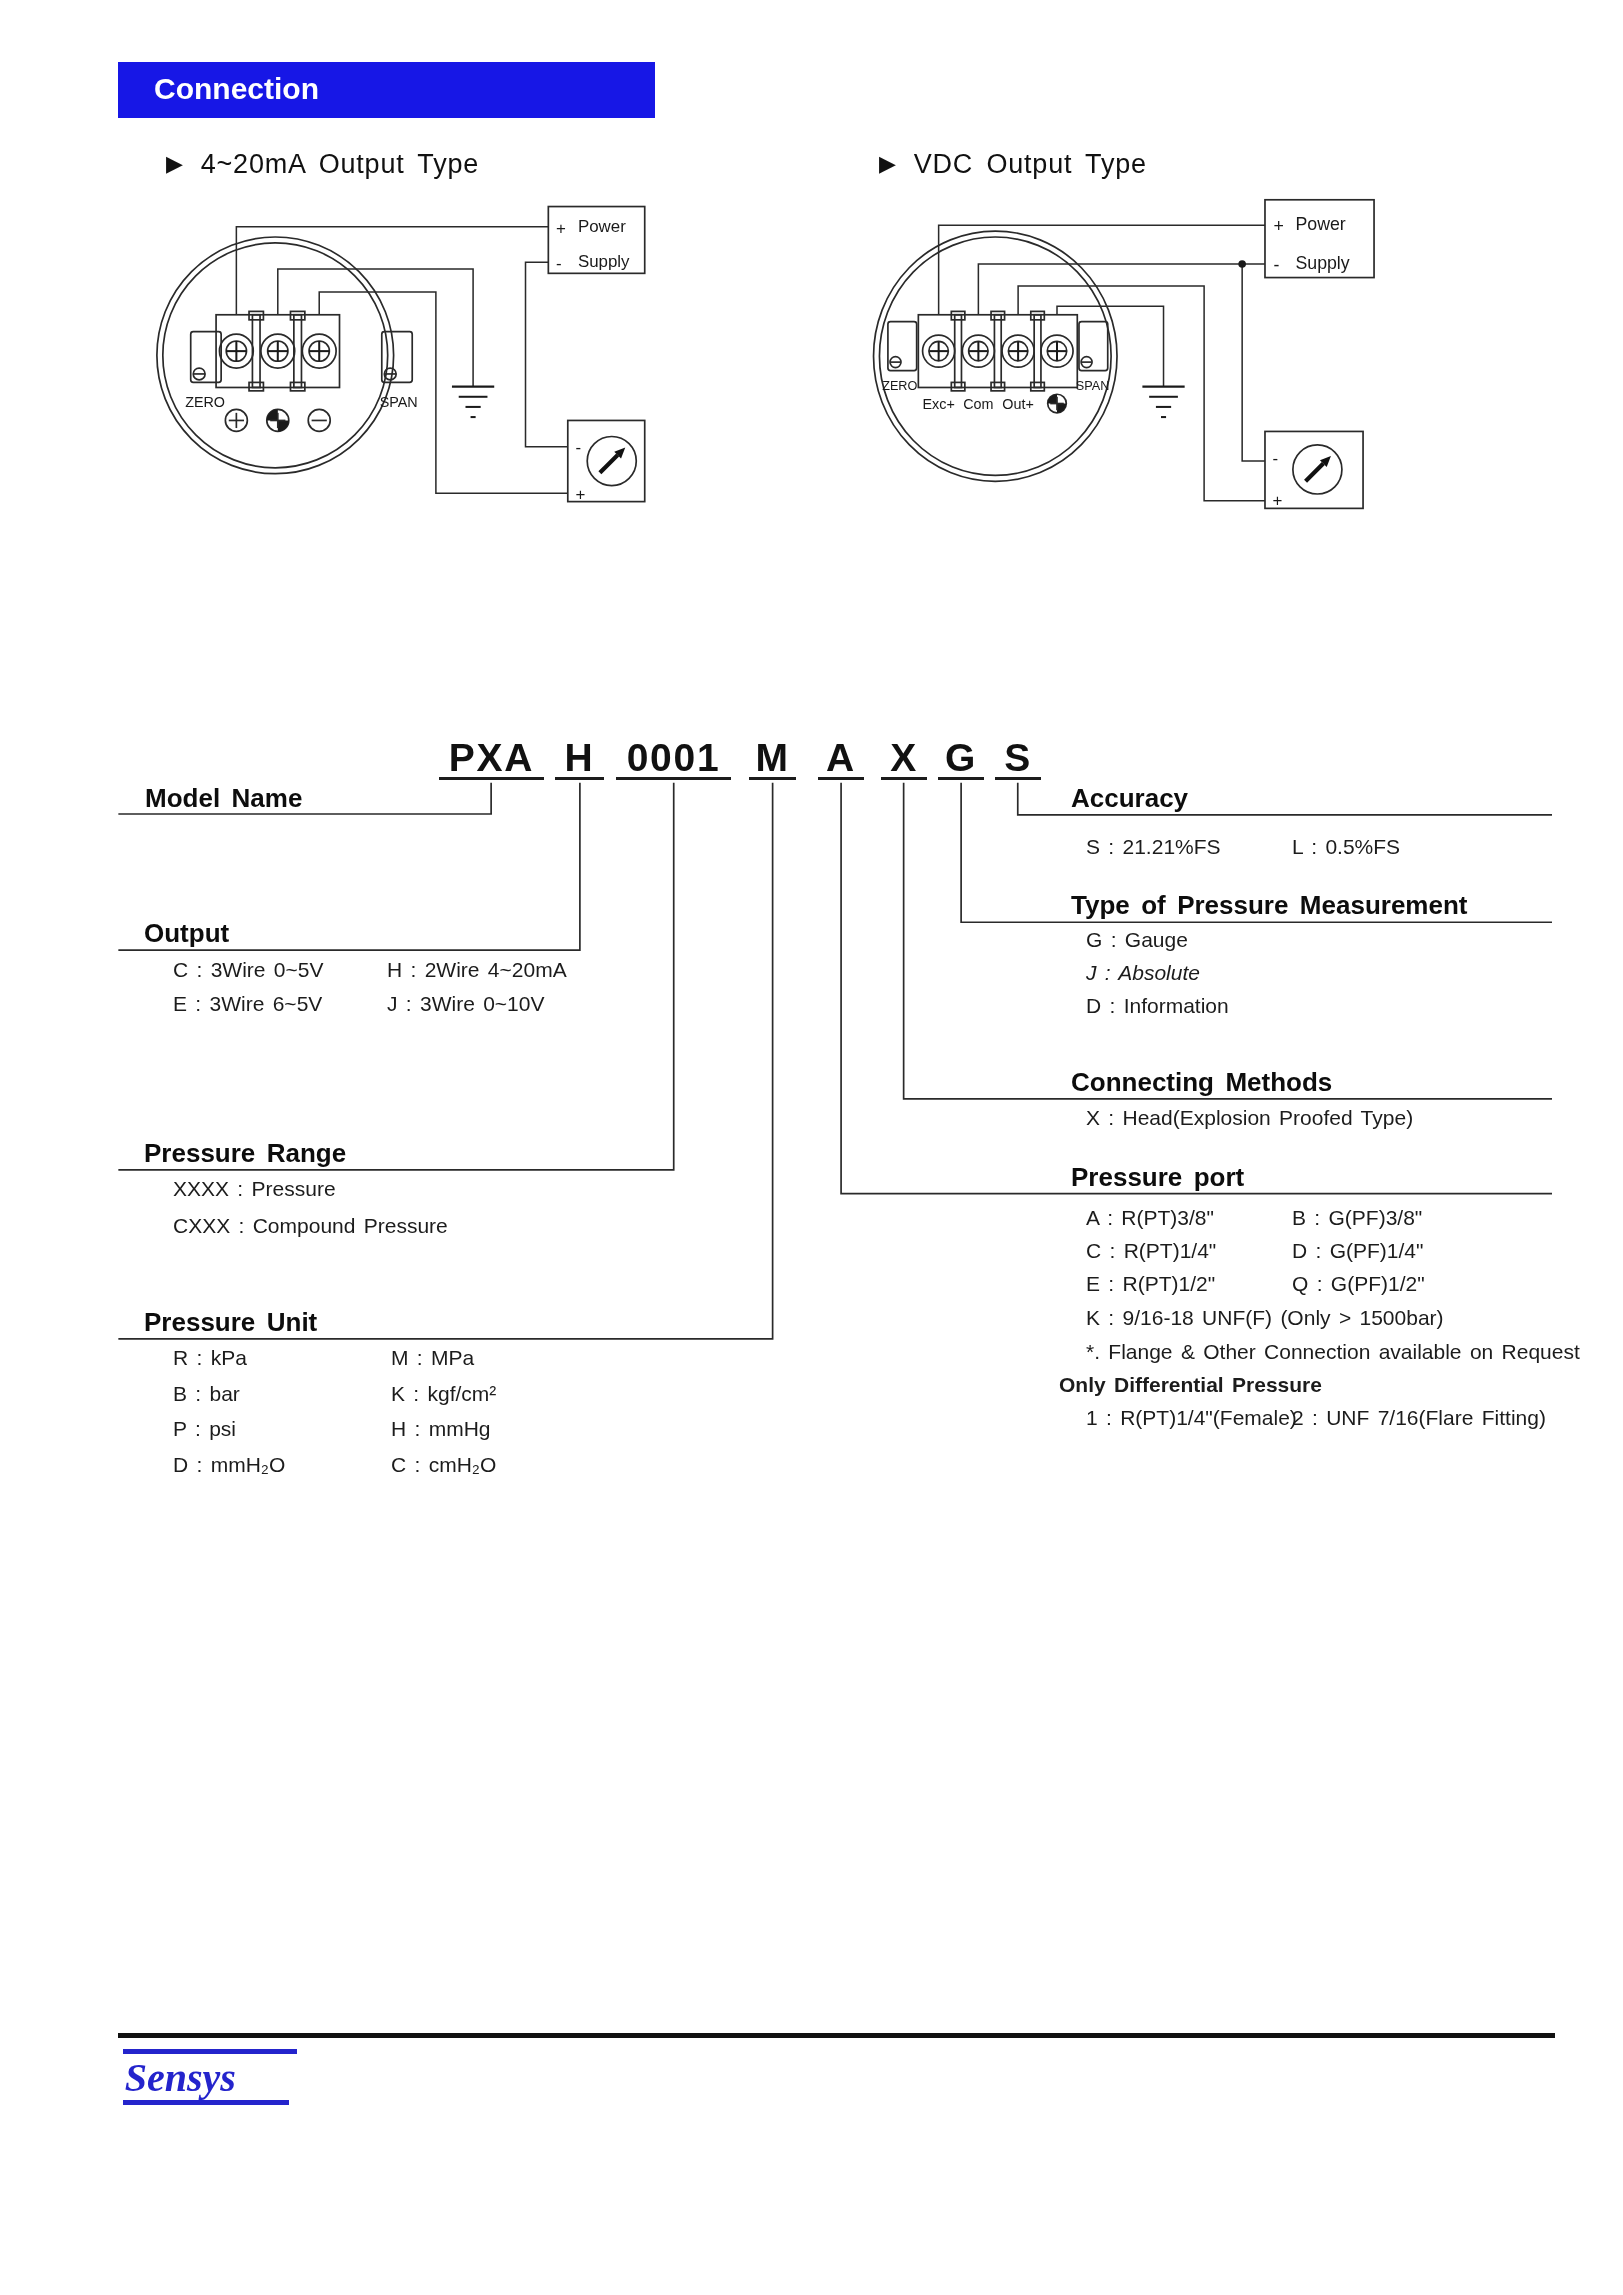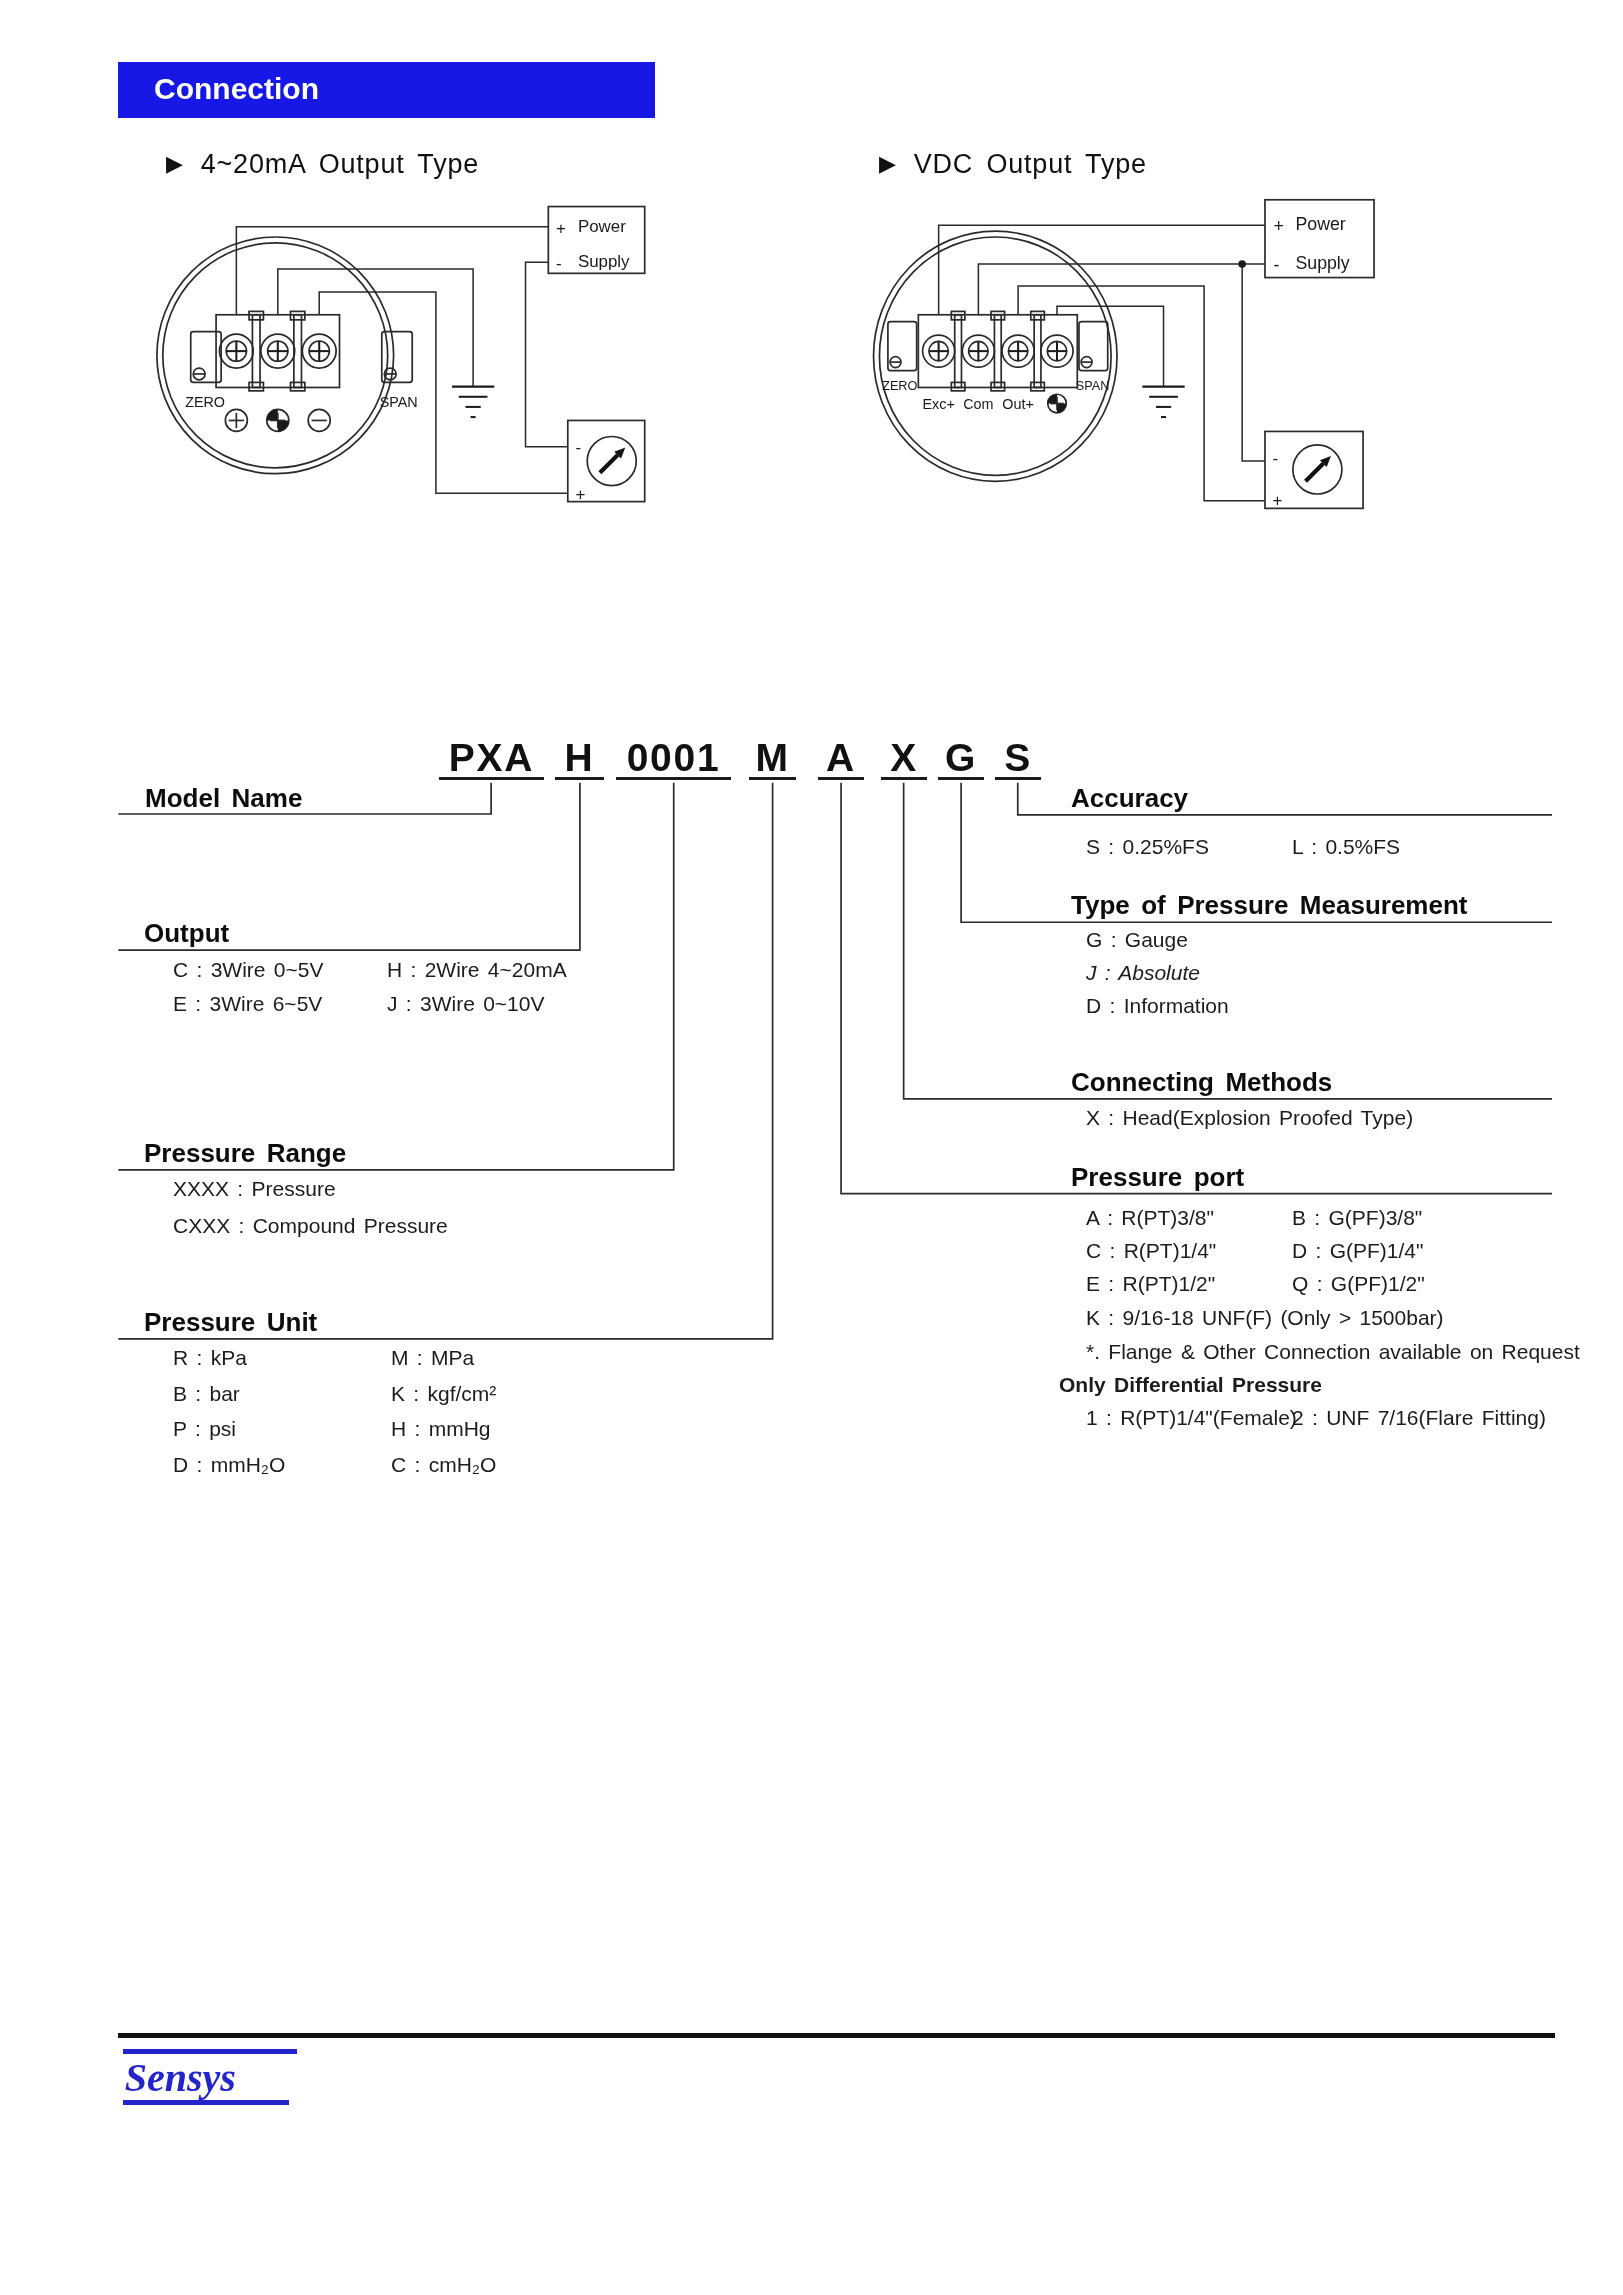--- a/index.html
+++ b/index.html
@@ -286,21 +286,21 @@
   <div class="gitem" style="left:173px;top:1346px;">R : kPa</div>
   <div class="gitem" style="left:391px;top:1346px;">M : MPa</div>
   <div class="gitem" style="left:173px;top:1382px;">B : bar</div>
   <div class="gitem" style="left:391px;top:1382px;">K : kgf/cm²</div>
   <div class="gitem" style="left:173px;top:1417px;">P : psi</div>
   <div class="gitem" style="left:391px;top:1417px;">H : mmHg</div>
   <div class="gitem" style="left:173px;top:1453px;">D : mmH₂O</div>
   <div class="gitem" style="left:391px;top:1453px;">C : cmH₂O</div>
 
   <div class="ghead" style="left:1071px;top:783px;">Accuracy</div>
-  <div class="gitem" style="left:1086px;top:835px;">S : 0.25%FS</div>
+  <div class="gitem" style="left:1086px;top:835px;">S : 21.21%FS</div>
   <div class="gitem" style="left:1292px;top:835px;">L : 0.5%FS</div>
 
   <div class="ghead" style="left:1071px;top:890px;">Type of Pressure Measurement</div>
   <div class="gitem" style="left:1086px;top:928px;">G : Gauge</div>
   <div class="gitem" style="left:1086px;top:961px;font-style:italic;">J : Absolute</div>
   <div class="gitem" style="left:1086px;top:994px;">D : Information</div>
 
   <div class="ghead" style="left:1071px;top:1067px;">Connecting Methods</div>
   <div class="gitem" style="left:1086px;top:1106px;">X : Head(Explosion Proofed Type)</div>
 

